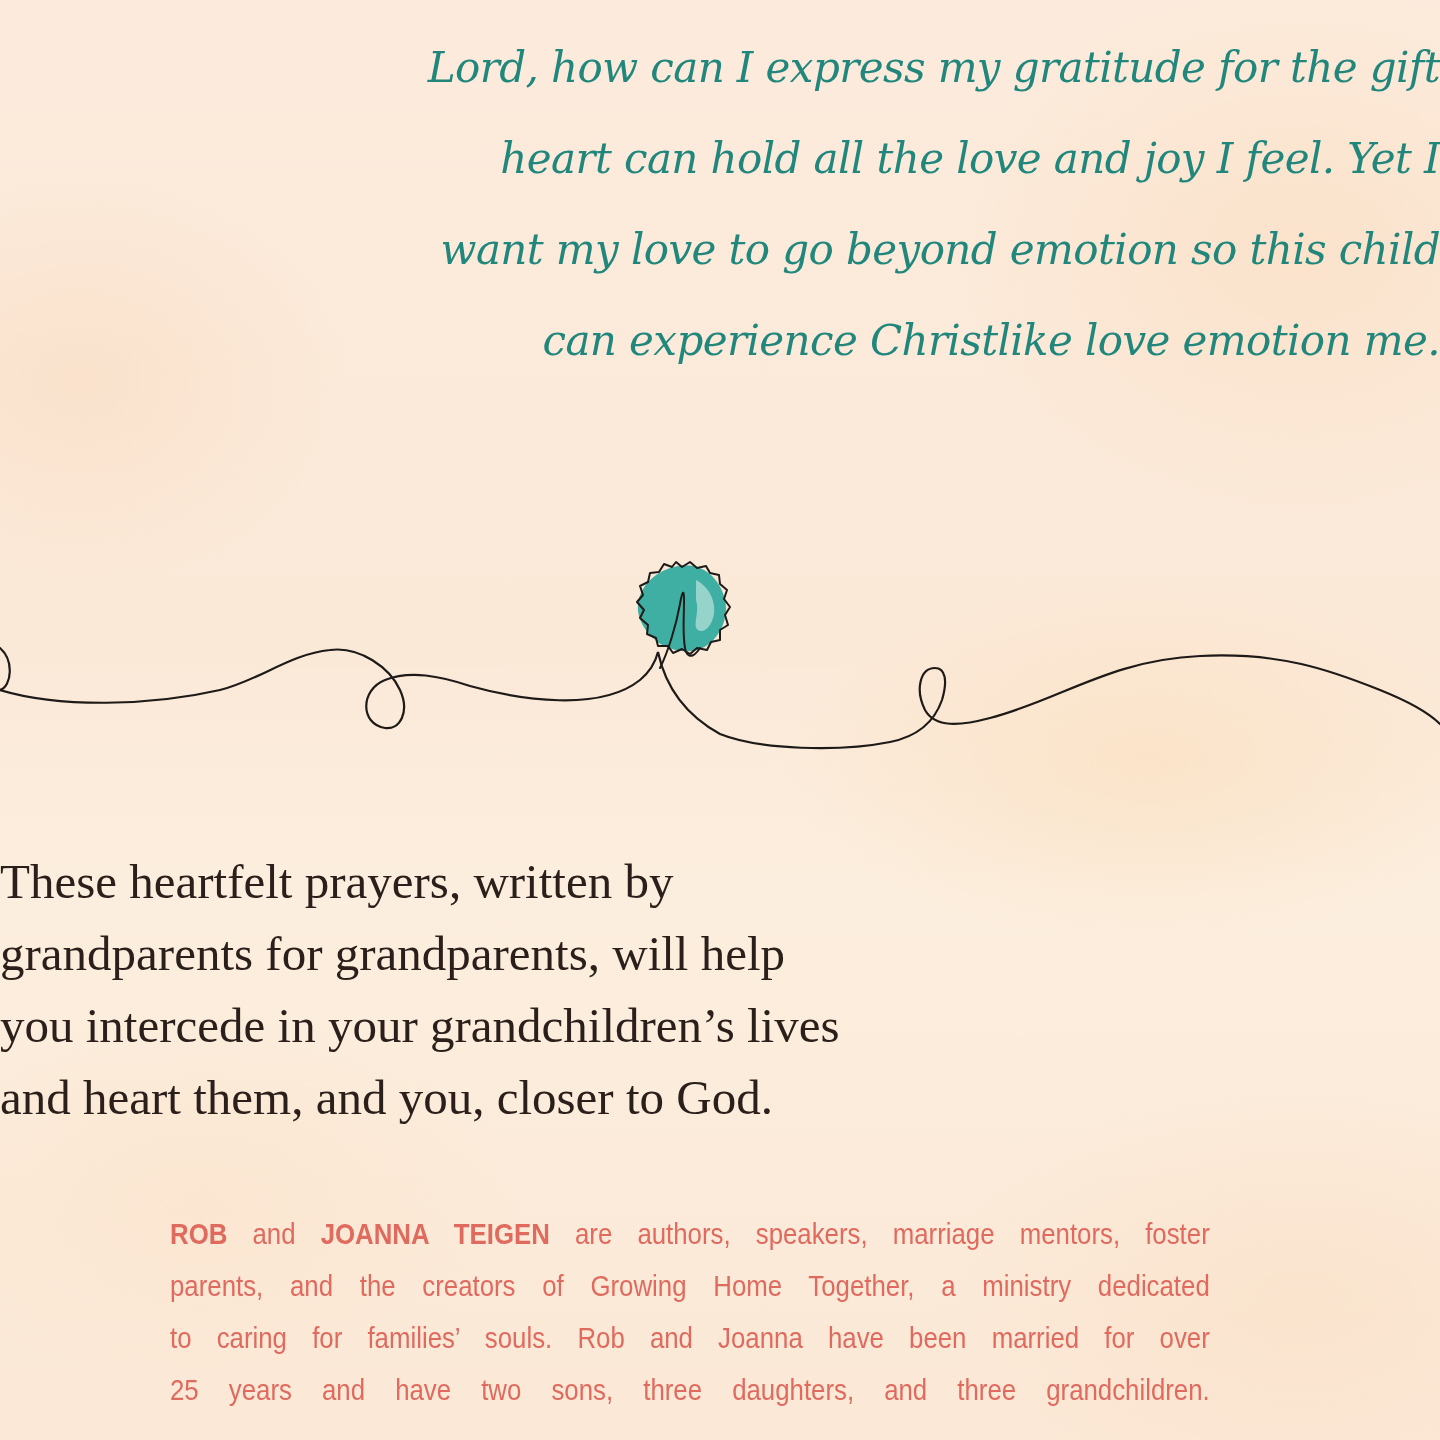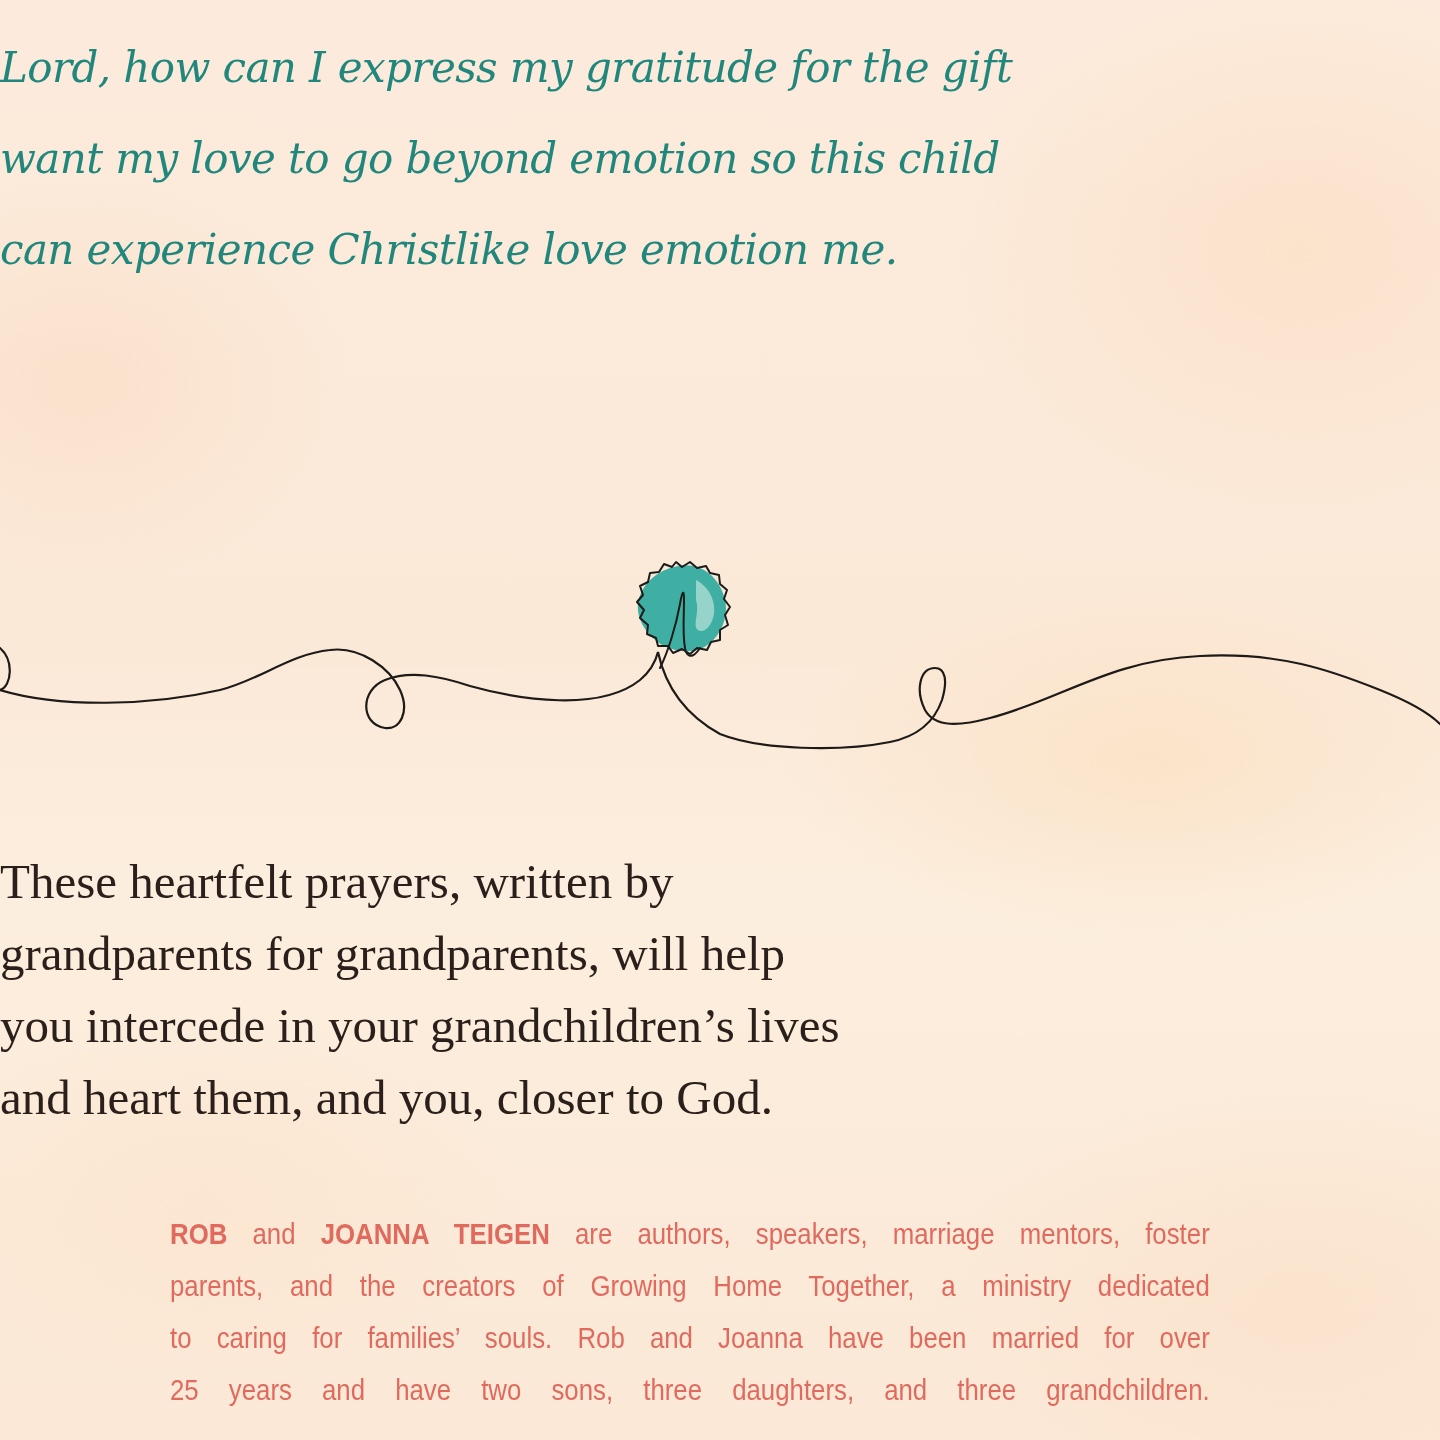--- a/index.html
+++ b/index.html
@@ -12,21 +12,21 @@
       background:
         radial-gradient(ellipse 500px 380px at 1300px 250px, rgba(250,220,190,0.55), rgba(250,220,190,0) 70%),
         radial-gradient(ellipse 380px 300px at 80px 380px, rgba(248,218,190,0.5), rgba(248,218,190,0) 70%),
         radial-gradient(ellipse 520px 260px at 1150px 760px, rgba(250,222,188,0.6), rgba(250,222,188,0) 70%),
         radial-gradient(ellipse 460px 260px at 200px 1200px, rgba(250,225,198,0.45), rgba(250,225,198,0) 70%),
         radial-gradient(ellipse 520px 300px at 1300px 1300px, rgba(248,220,192,0.45), rgba(248,220,192,0) 70%),
         linear-gradient(180deg, #fcebdc 0%, #fbe9d8 45%, #fceede 62%, #fbe8d6 100%);
     }
     .prayer {
       position: absolute; left: 0; right: 0; top: 22px;
-      text-align: left;
+      text-align: right;
       font-family: "DejaVu Serif", serif;
       font-style: italic;
       color: #21877c;
       font-size: 42px;
       line-height: 91px;
       letter-spacing: -0.6px;
     }
     .prayer .line { display: block; white-space: nowrap; }
     .divider-svg { position: absolute; left: 0; top: 540px; }
     .blurb {
@@ -55,20 +55,21 @@
     .bio .line.last { text-align-last: justify; }
     .bio .name { font-weight: bold; }
   </style>
 </head>
 <body>
 
 <div class="page">
 
   <div class="prayer">
     <span class="line">Lord, how can I express my gratitude for the gift</span>
+    <span class="line">heart can hold all the love and joy I feel. Yet I</span>
     <span class="line">want my love to go beyond emotion so this child</span>
     <span class="line">can experience Christlike love emotion me.</span>
   </div>
 
   <svg class="divider-svg" width="1440" height="240" viewBox="0 540 1440 240" xmlns="http://www.w3.org/2000/svg">
 
     <path d="M0,648 C14,660 12,686 0,690
              C60,708 150,706 220,690
              C260,680 290,654 330,650
              C360,646 390,668 400,690

